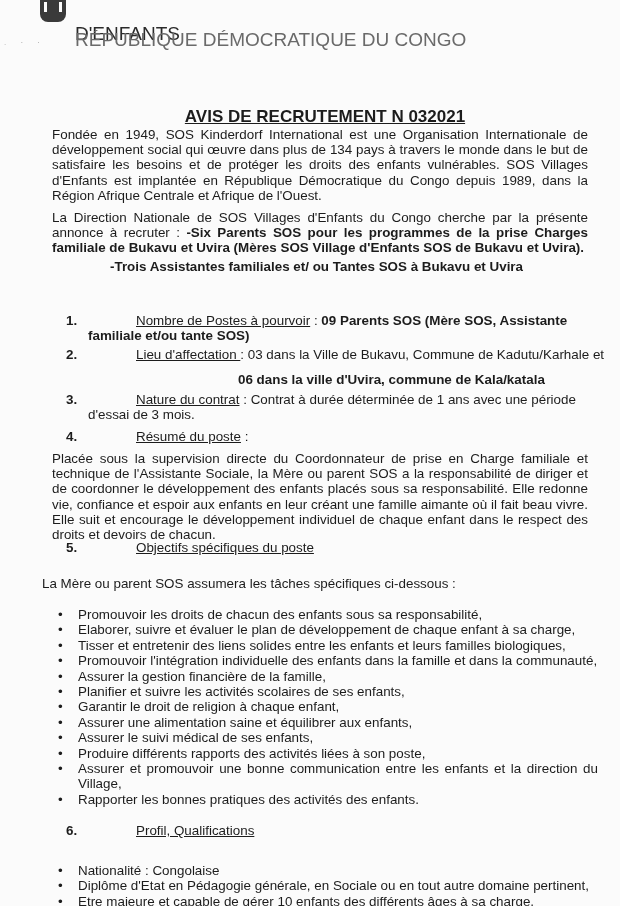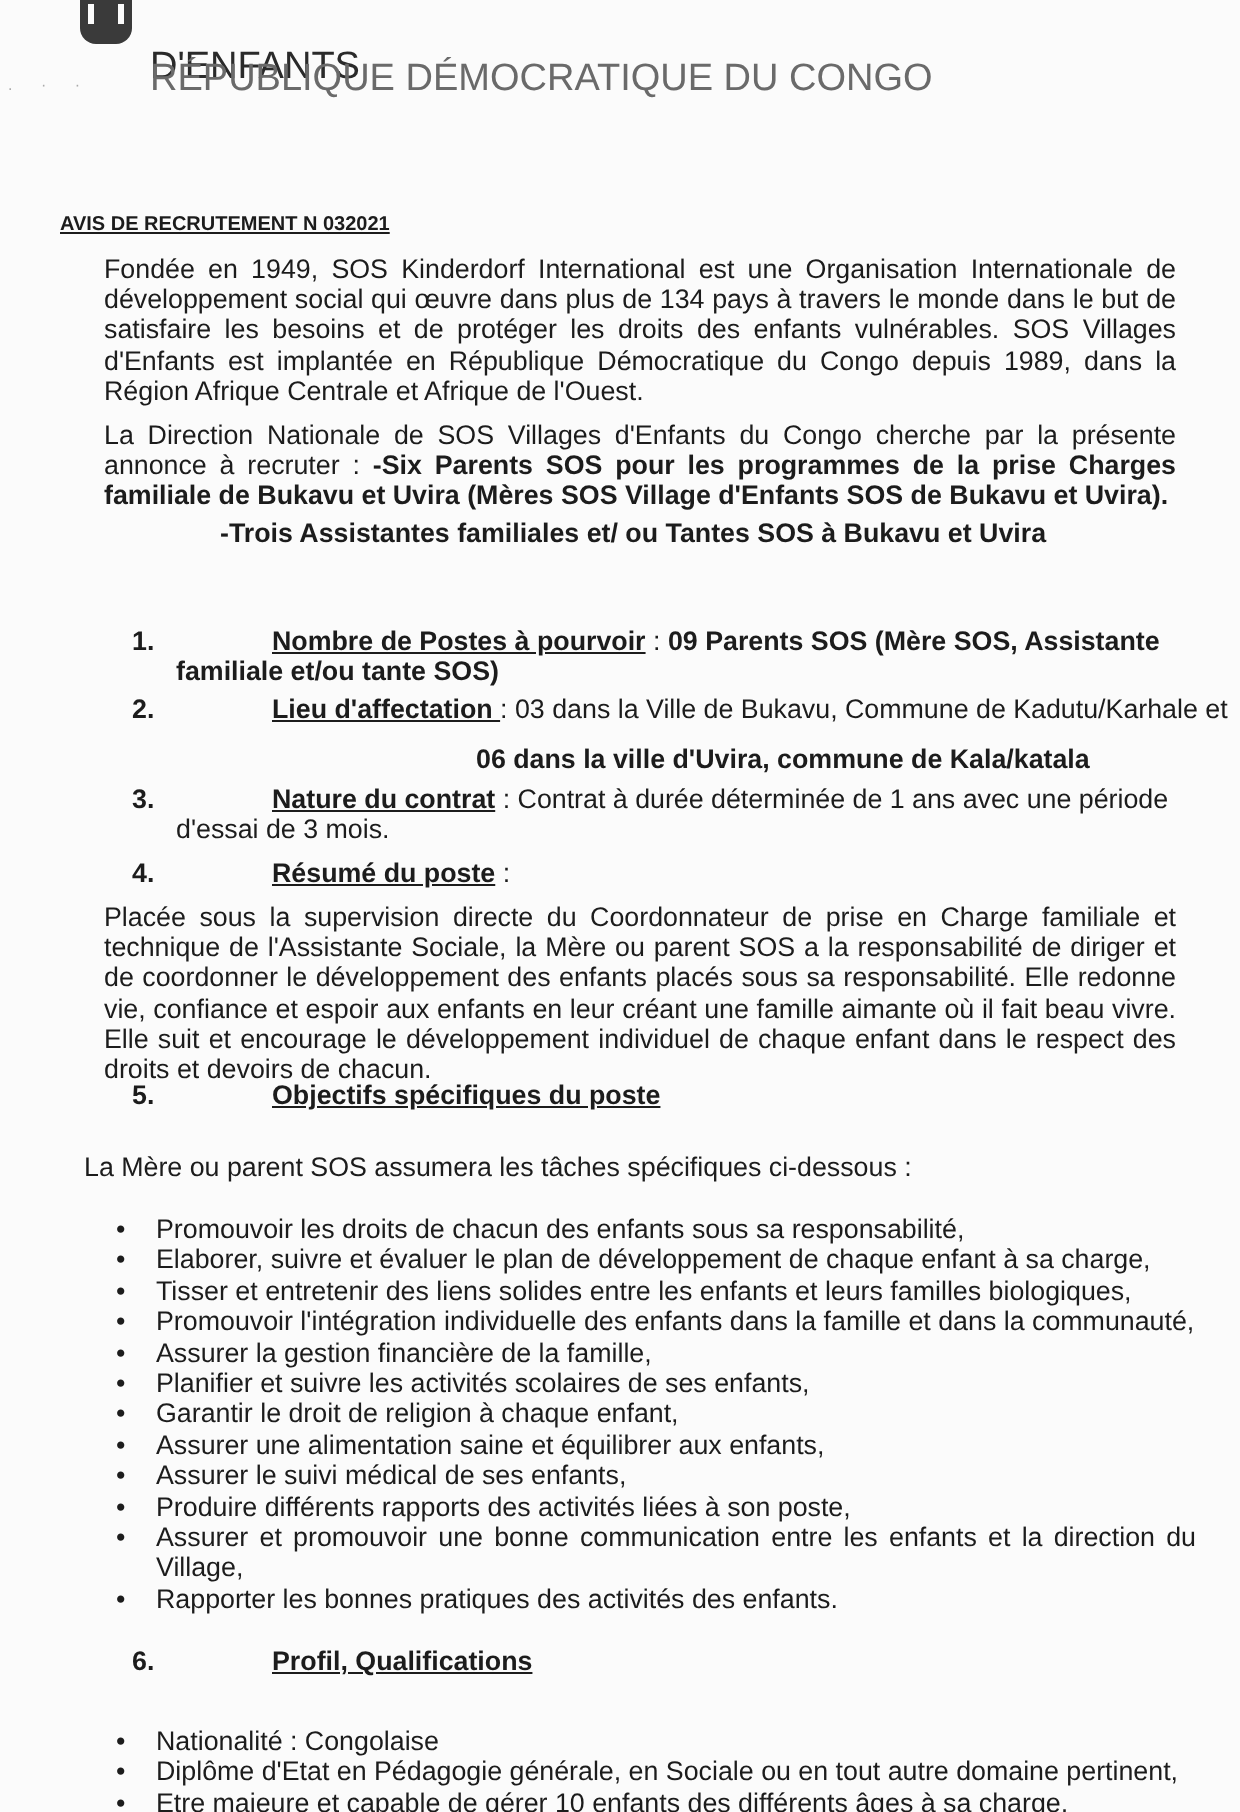--- a/index.html
+++ b/index.html
@@ -25,36 +25,36 @@
     }
     .org-name {
       position: absolute; left: 75px; top: 23px; font-size: 19px; color: #2a2a2a;
       letter-spacing: 0px;
     }
     .org-country {
       position: absolute; left: 75px; top: 29px; font-size: 19px; color: #6a6a6a;
     }
     .specks { position: absolute; left: 4px; top: 38px; font-size: 8px; color: #aaa; letter-spacing: 6px; }
     .title {
-      position: absolute; left: 0; top: 107px; width: 620px; text-align: left;
-      font-weight: bold; font-size: 10px; text-decoration: underline;
+      position: absolute; left: 0; top: 107px; width: 620px; text-align: center;
+      font-weight: bold; font-size: 17px; text-decoration: underline;
       padding-left: 30px; box-sizing: border-box;
     }
     .para {
       position: absolute; left: 52px; width: 536px; font-size: 13.4px; line-height: 15.2px;
       text-align: justify;
     }
     .p1 { top: 127px; }
     .p2 { top: 210px; }
     .p2 b { font-weight: bold; }
     .p2-sub { position: absolute; left: 110px; top: 259px; font-weight: bold; font-size: 13.4px; }
     .num { position: absolute; font-size: 13.4px; line-height: 15.2px; }
     .num .n { position: absolute; left: 0; font-weight: bold; }
     .num .body { position: absolute; left: 22px; width: 500px; }
-    .num u { font-weight: bold; padding-left: 48px; }
+    .num u { font-weight: normal; padding-left: 48px; }
     .item1 { left: 66px; top: 313px; }
     .item2 { left: 66px; top: 347px; }
     .item2b { position: absolute; left: 197px; top: 372px; font-weight: bold; font-size: 13.4px; margin-left: 41px; }
     .item3 { left: 66px; top: 392px; }
     .item4 { left: 66px; top: 429px; }
     .p3 { top: 451px; }
     .item5 { left: 66px; top: 540px; }
     .p4 { top: 576px; left: 42px; }
     .bullets { position: absolute; left: 42px; top: 591px; width: 560px; font-size: 13.4px; line-height: 15.4px; list-style: none; margin: 16px; padding: 0; }
     .bullets li { position: relative; padding-left: 20px; }

